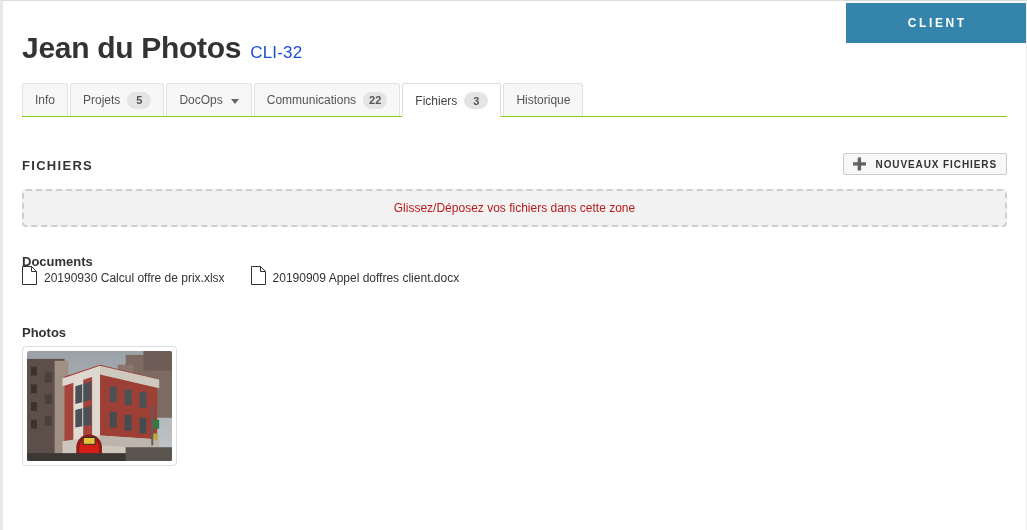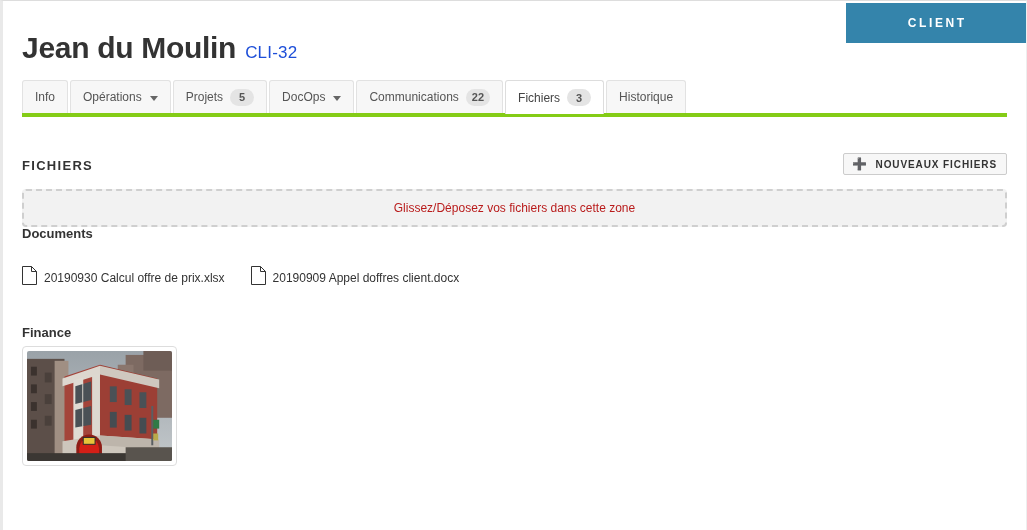--- a/index.html
+++ b/index.html
@@ -66,21 +66,21 @@
 
   
   .tabbar {
     position: absolute;
     left: 19px;
     top: 92px;
     right: 19px;
     height: 24px;
     display: flex;
     align-items: flex-end;
-    border-bottom: 4px solid #84cc16;
+    border-bottom: 1px solid #84cc16;
   }
   .tab {
     height: 33px;
     display: flex;
     align-items: center;
     gap: 7px;
     padding: 0 12px;
     font-size: 12px;
     color: #555555;
     background: #f7f7f7;
@@ -184,21 +184,21 @@
   }
 
   
   .subhead {
     position: absolute;
     left: 19px;
     font-size: 13px;
     font-weight: bold;
     color: #333333;
   }
-  .subhead.docs { top: 225px; }
+  .subhead.docs { top: 253px; }
   .subhead.photos { top: 324px; }
 
   .doc-list {
     position: absolute;
     left: 19px;
     top: 265px;
     display: flex;
     align-items: center;
     gap: 26px;
   }
@@ -240,31 +240,27 @@
   }
 </style>
 </head>
 <body>
 
 <div class="page">
 
   <div class="client-badge">CLIENT</div>
 
   <div class="title-row">
-    <span class="title-main">Jean du Moulin</span>
+    <span class="title-main">Jean du Photos</span>
     <span class="title-sub">CLI-32</span>
   </div>
 
   <div class="tabbar">
     <div class="tab">
       <span>Info</span>
-    </div>
-    <div class="tab">
-      <span>Opérations</span>
-      <span class="caret"></span>
     </div>
     <div class="tab">
       <span>Projets</span>
       <span class="badge-count">5</span>
     </div>
     <div class="tab">
       <span>DocOps</span>
       <span class="caret"></span>
     </div>
     <div class="tab">
@@ -308,21 +304,21 @@
       <span>
         <svg width="15" height="19" viewBox="0 0 15 19">
           <path d="M0.5 0.5 H9.5 L14.5 5.5 V18.5 H0.5 Z" fill="#ffffff" stroke="#333333" stroke-width="1"></path>
           <path d="M9.5 0.5 V5.5 H14.5" fill="none" stroke="#333333" stroke-width="1"></path>
         </svg>
       </span>
       <span class="doc-label">20190909 Appel doffres client.docx</span>
     </div>
   </div>
 
-  <div class="subhead photos">Finance</div>
+  <div class="subhead photos">Photos</div>
 
   <div class="photo-list">
     <div class="photo-card">
       <span class="photo-thumb">
         <svg width="100%" height="100%" viewBox="0 0 147 112" preserveAspectRatio="none">
           <defs>
             <linearGradient id="sky" x1="0" y1="0" x2="0" y2="1">
               <stop offset="0%" stop-color="#9aa2a8"></stop>
               <stop offset="100%" stop-color="#c3c8cb"></stop>
             </linearGradient>

